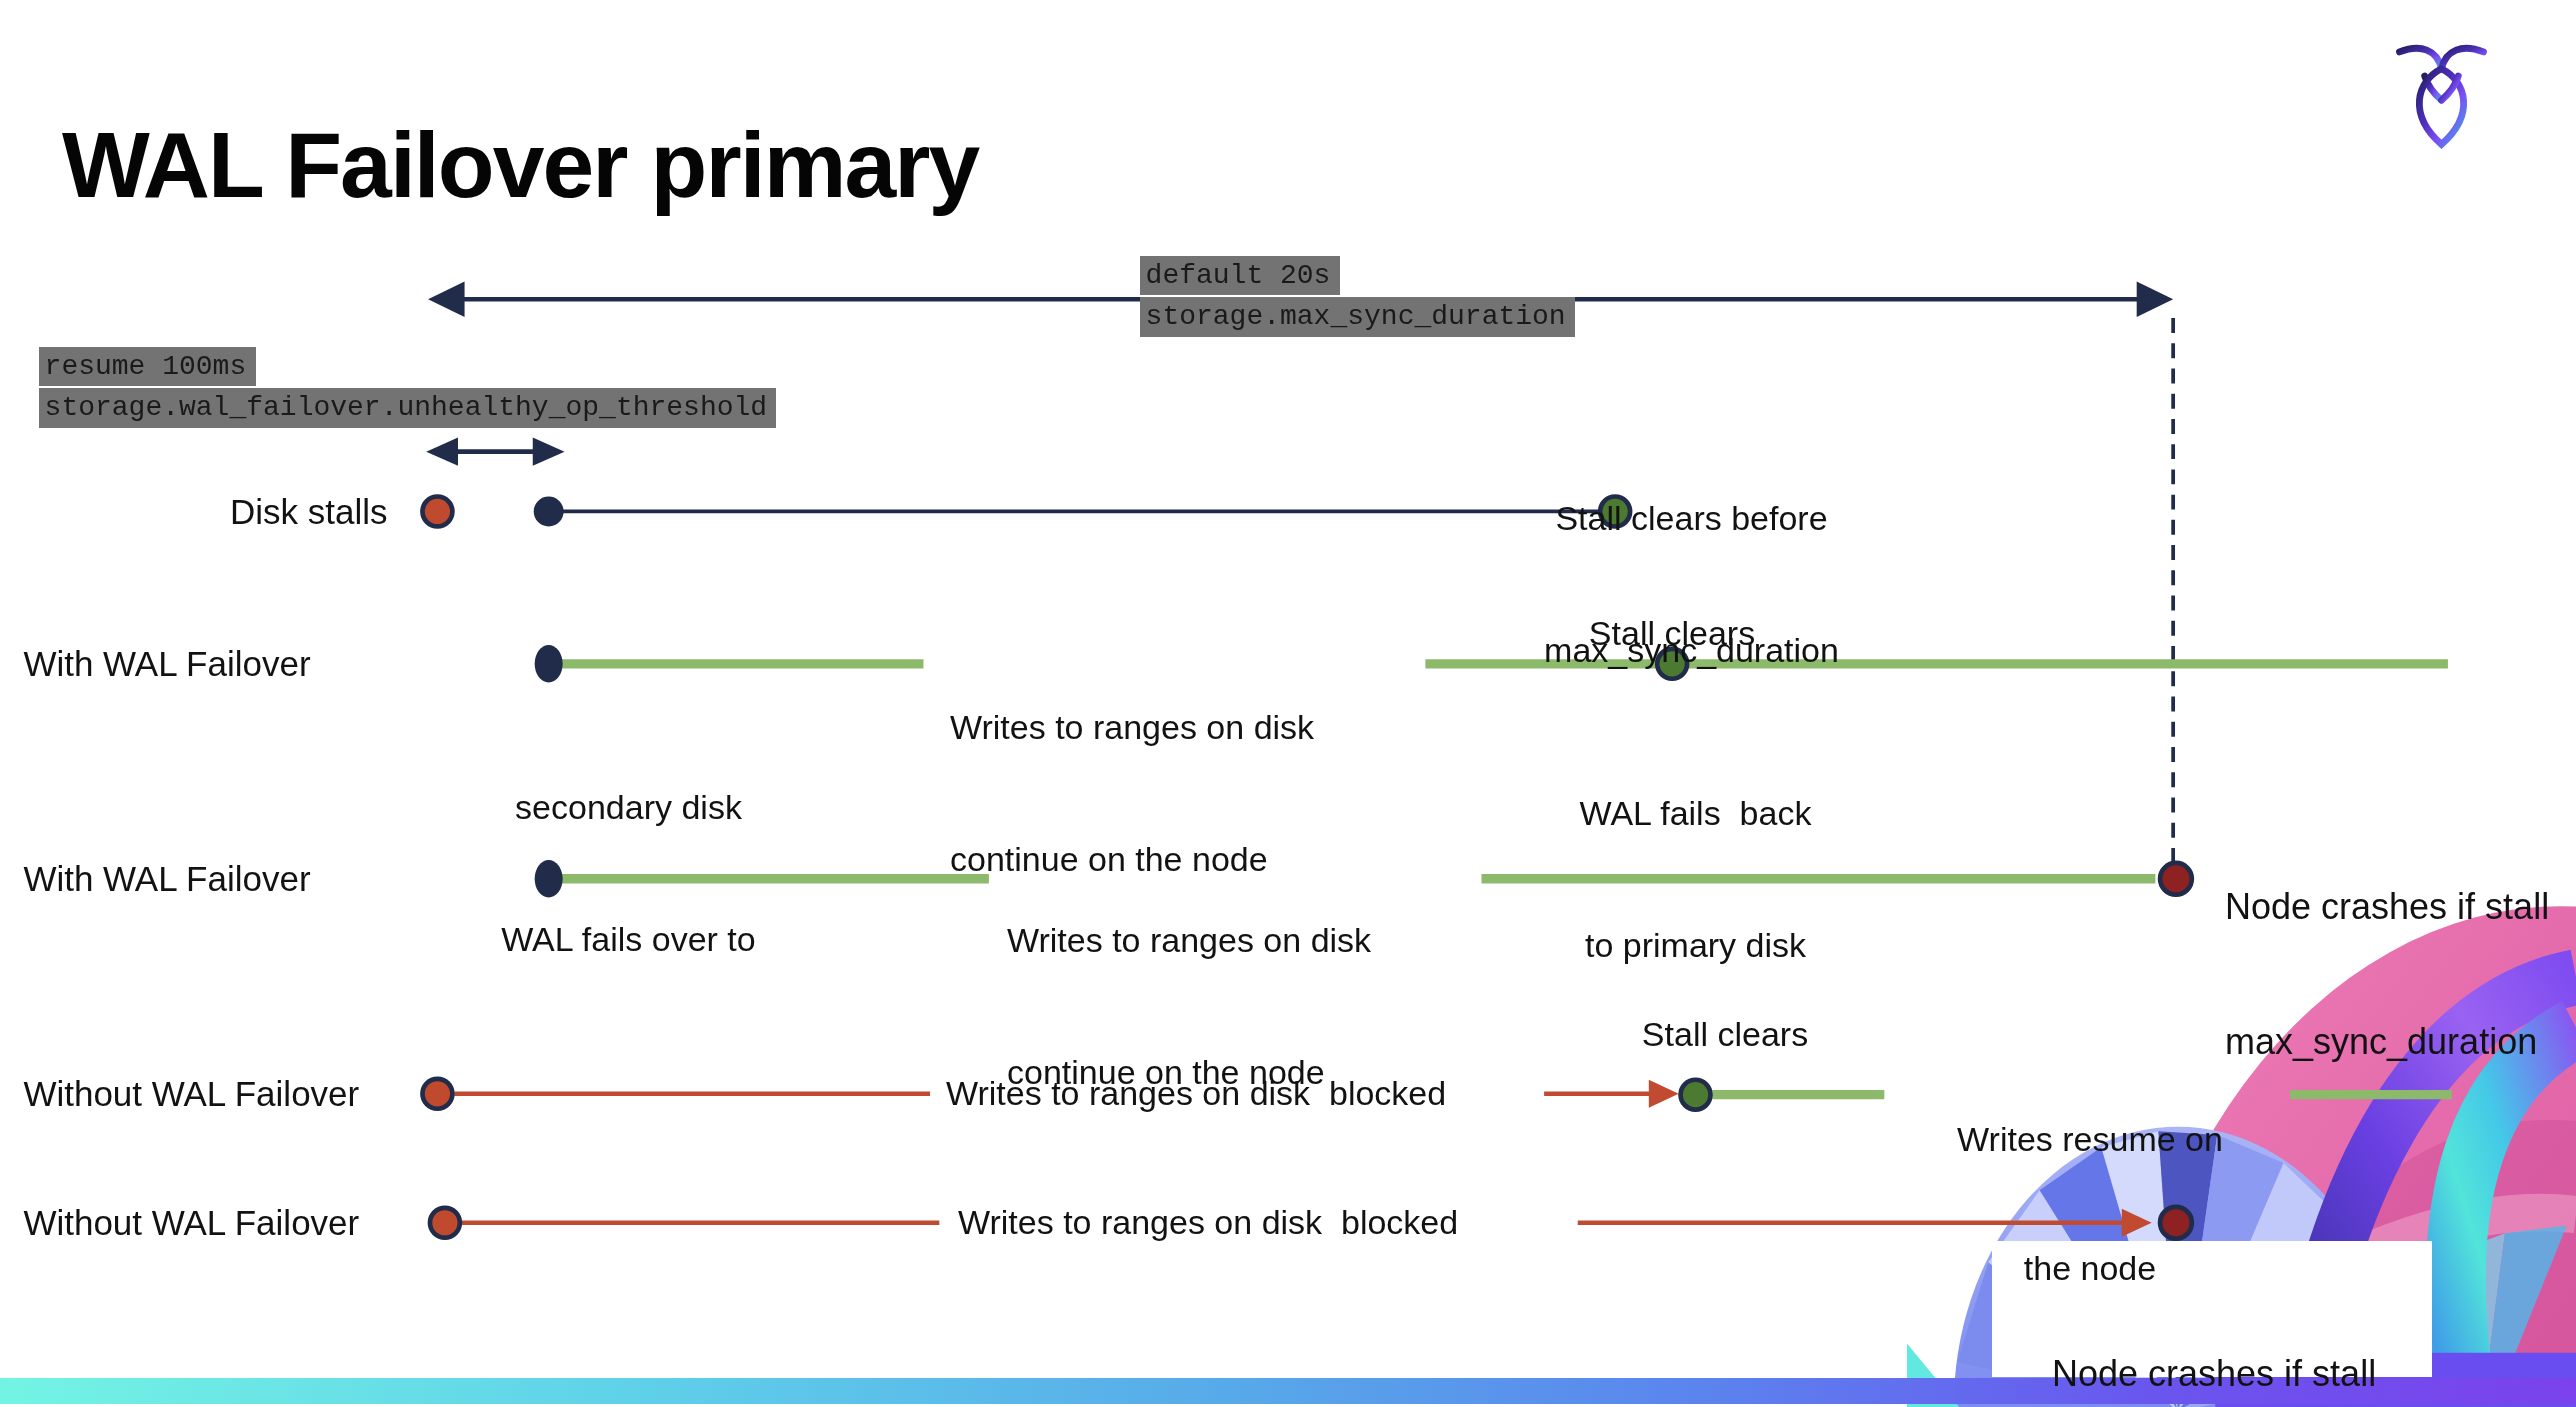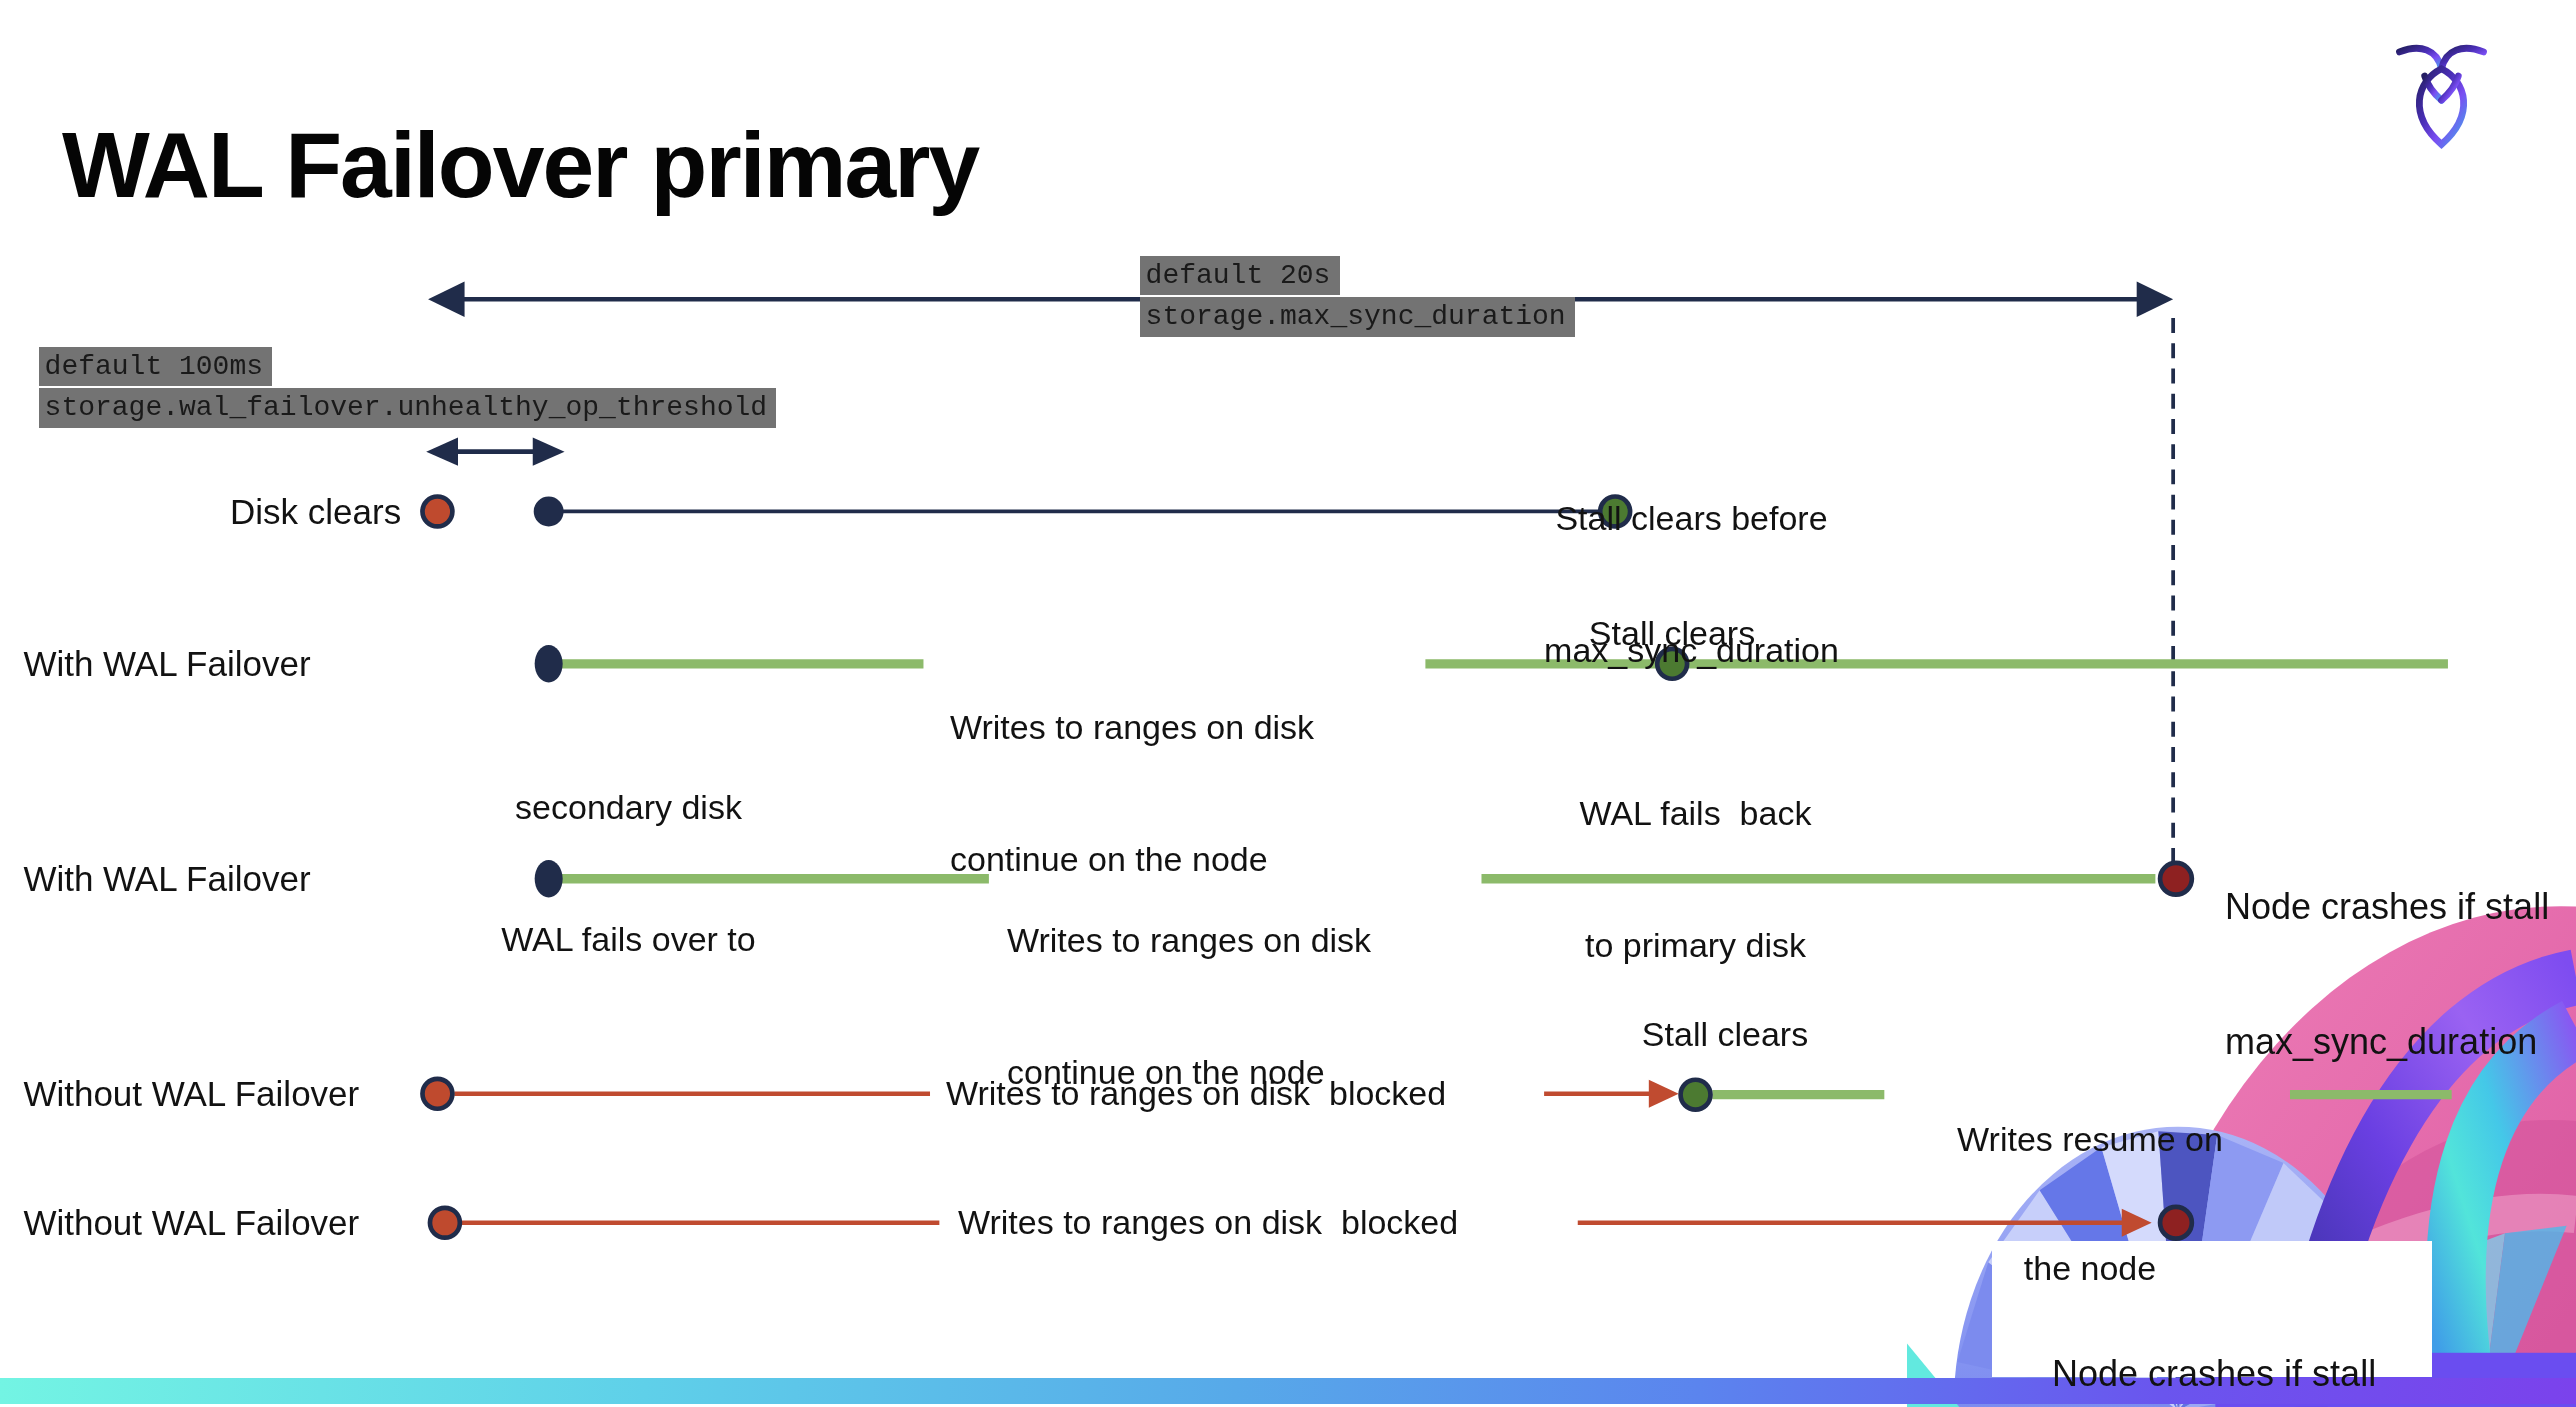--- a/index.html
+++ b/index.html
@@ -144,25 +144,25 @@
   </g>
 </svg>
 
 <h1 class="page-title">WAL Failover primary</h1>
 
 <div class="mono-label" style="left:1140px;top:256px;">
   <span>default 20s</span>
   <span>storage.max_sync_duration</span>
 </div>
 <div class="mono-label" style="left:39px;top:347px;">
-  <span>default 100ms</span>
+  <span>resume 100ms</span>
   <span>storage.wal_failover.unhealthy_op_threshold</span>
 </div>
 
-<div class="txt row-label" style="left:230px;top:490px;">Disk clears</div>
+<div class="txt row-label" style="left:230px;top:490px;">Disk stalls</div>
 <div class="txt row-label" style="left:23.4px;top:642px;">With WAL Failover</div>
 <div class="txt row-label" style="left:23.4px;top:857px;">With WAL Failover</div>
 <div class="txt row-label" style="left:23.4px;top:1072px;">Without WAL Failover</div>
 <div class="txt row-label" style="left:23.4px;top:1201px;">Without WAL Failover</div>
 
 <div class="txt center" style="left:1458px;top:408px;width:467px;">
   <div>Stall clears before</div>
   <div>max_sync_duration</div>
 </div>
 

